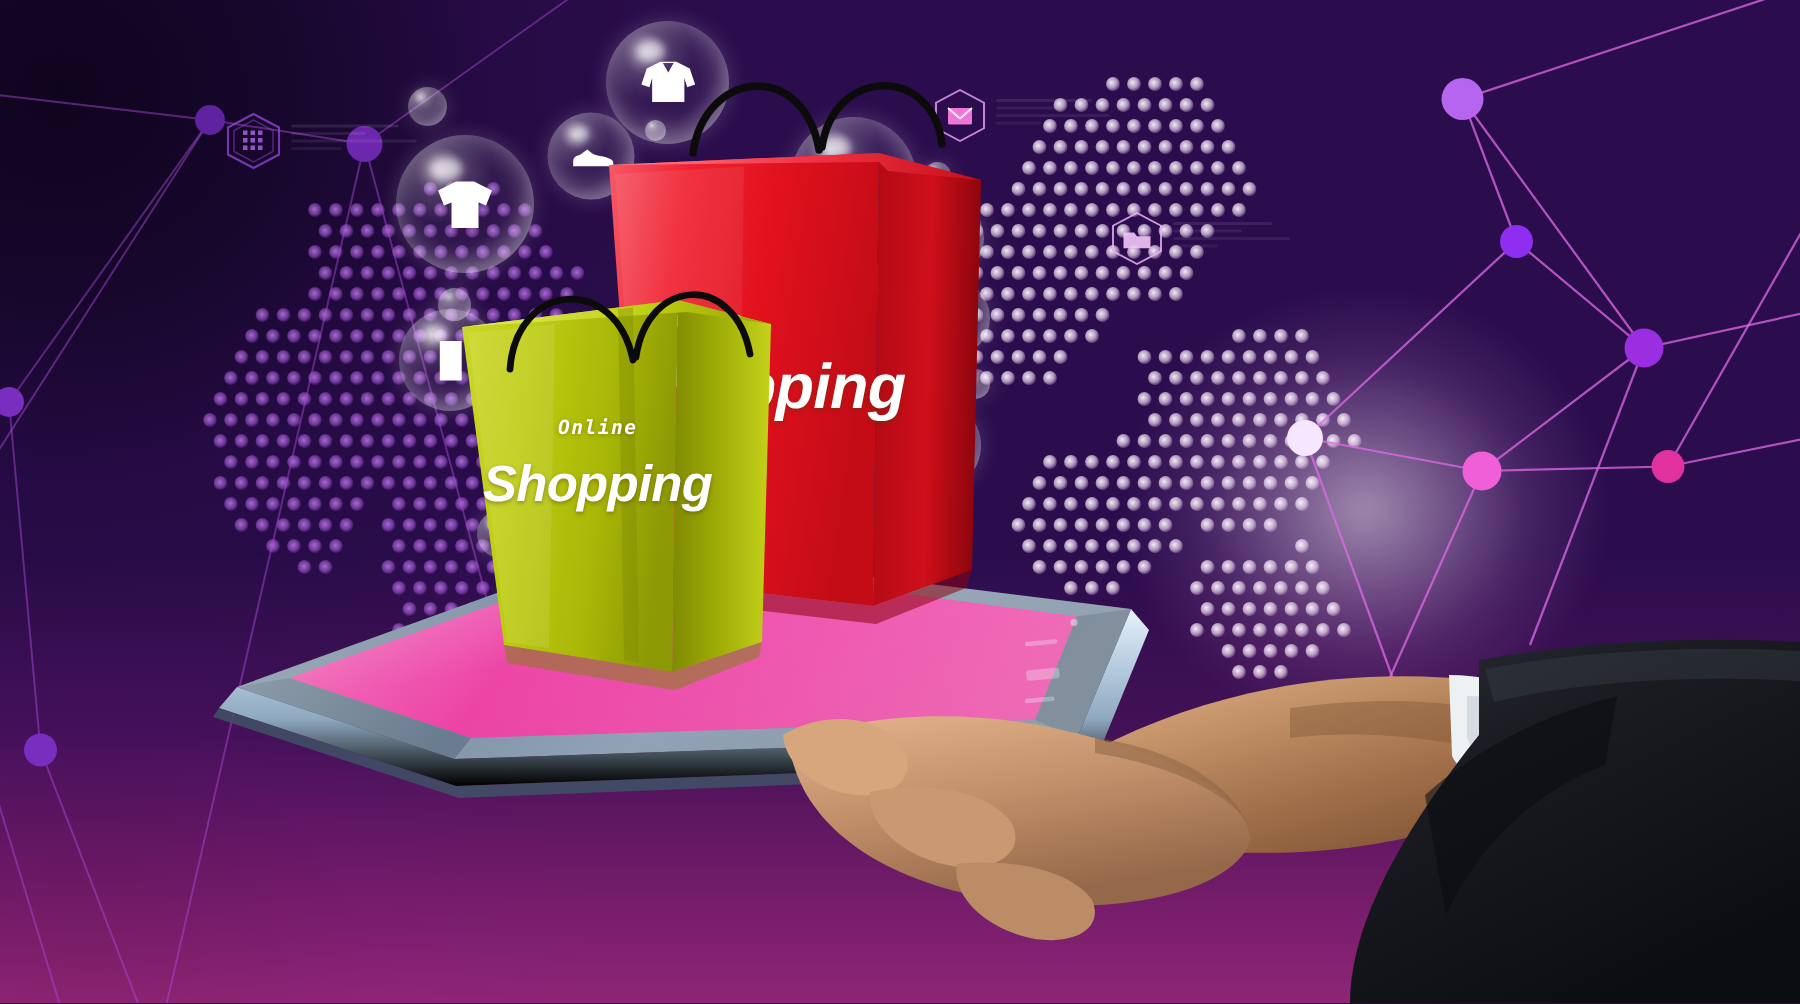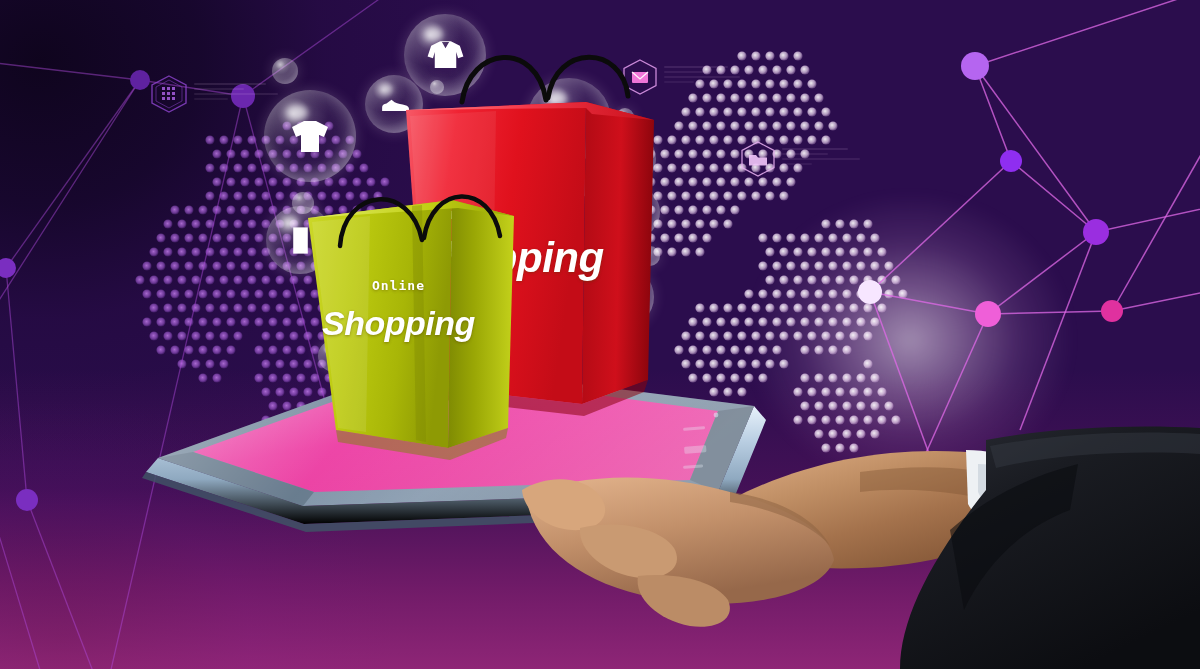--- a/index.html
+++ b/index.html
@@ -61,21 +61,21 @@
     border-radius:50%;background:rgba(255,255,255,0.62);filter:blur(3px);
   }
   .bubble .icon{position:relative;z-index:2;filter:drop-shadow(0 2px 3px rgba(60,20,90,0.35));}
 
   
   #tablet{position:absolute;left:118px;top:340px;width:660px;height:200px;}
 
   
   .bagwrap{position:absolute;}
   .bagtext{position:absolute;color:#ffffff;text-shadow:0 1px 3px rgba(80,60,0,0.45);white-space:nowrap;}
-  .t-online{font-weight:bold;font-family:"DejaVu Sans Mono",monospace;letter-spacing:1px;}
+  .t-online{font-style:italic;font-weight:bold;font-family:"DejaVu Sans Mono",monospace;letter-spacing:1px;}
   .t-shopping{font-style:italic;font-weight:bold;font-family:"Liberation Sans",sans-serif;letter-spacing:-0.5px;}
 
   
   #hand{position:absolute;left:430px;top:380px;width:770px;height:289px;}
 
   .sr{position:absolute;width:1px;height:1px;overflow:hidden;clip:rect(0,0,0,0);}
 </style>
 </head>
 <body>
 

